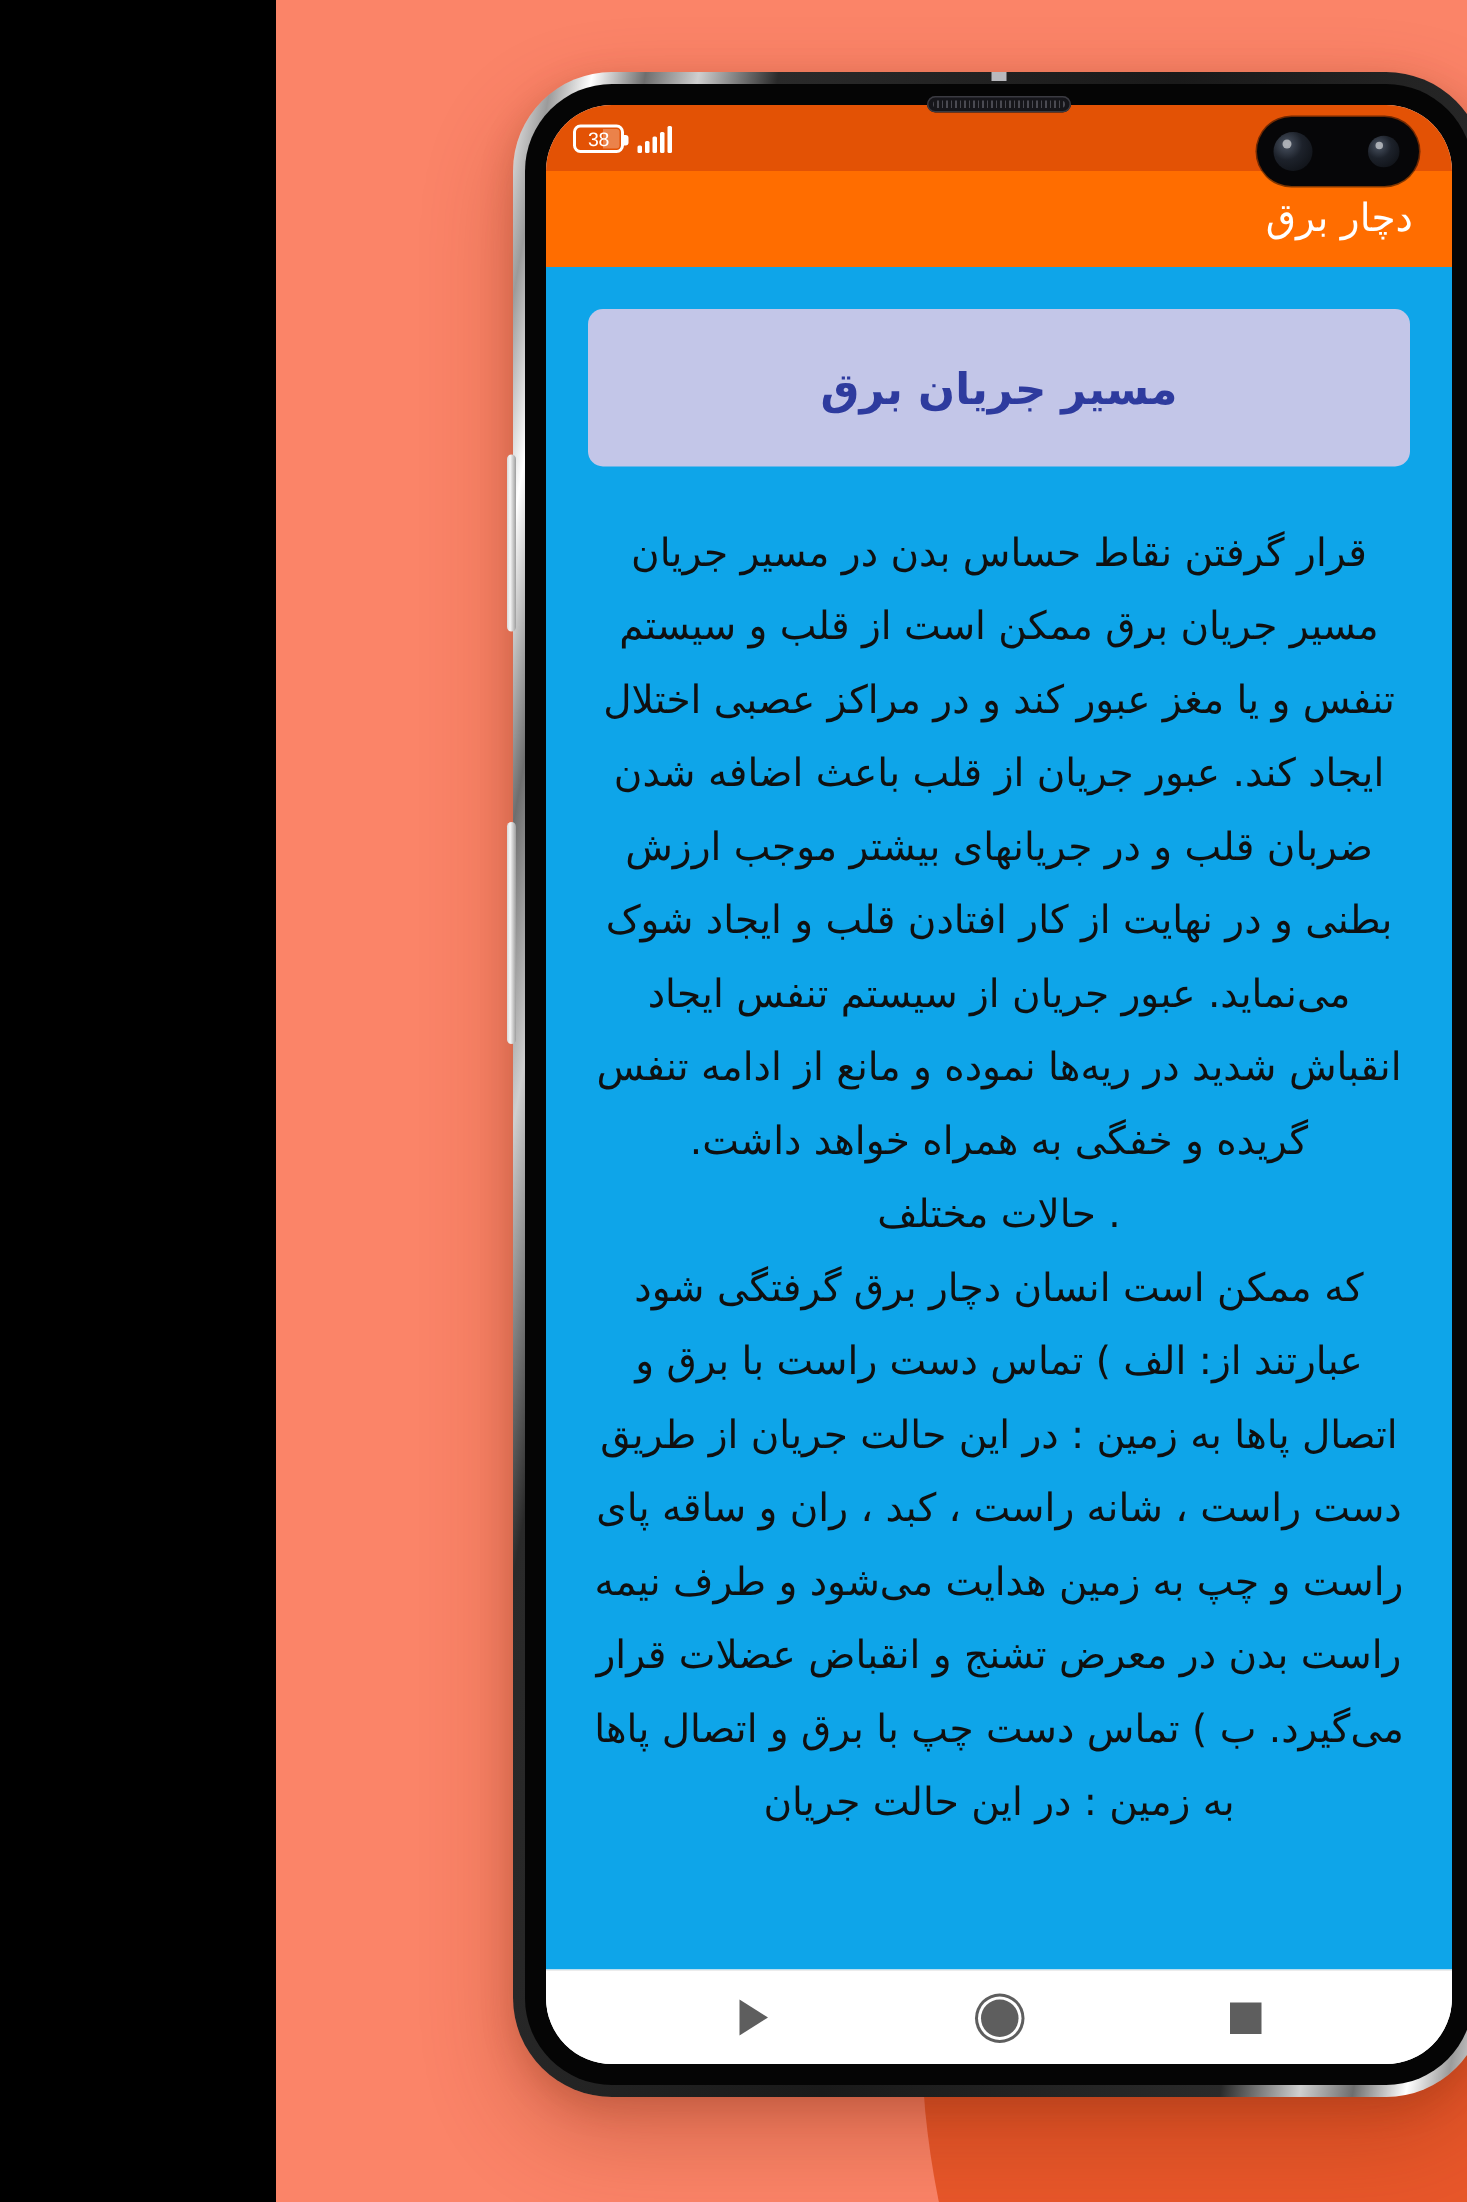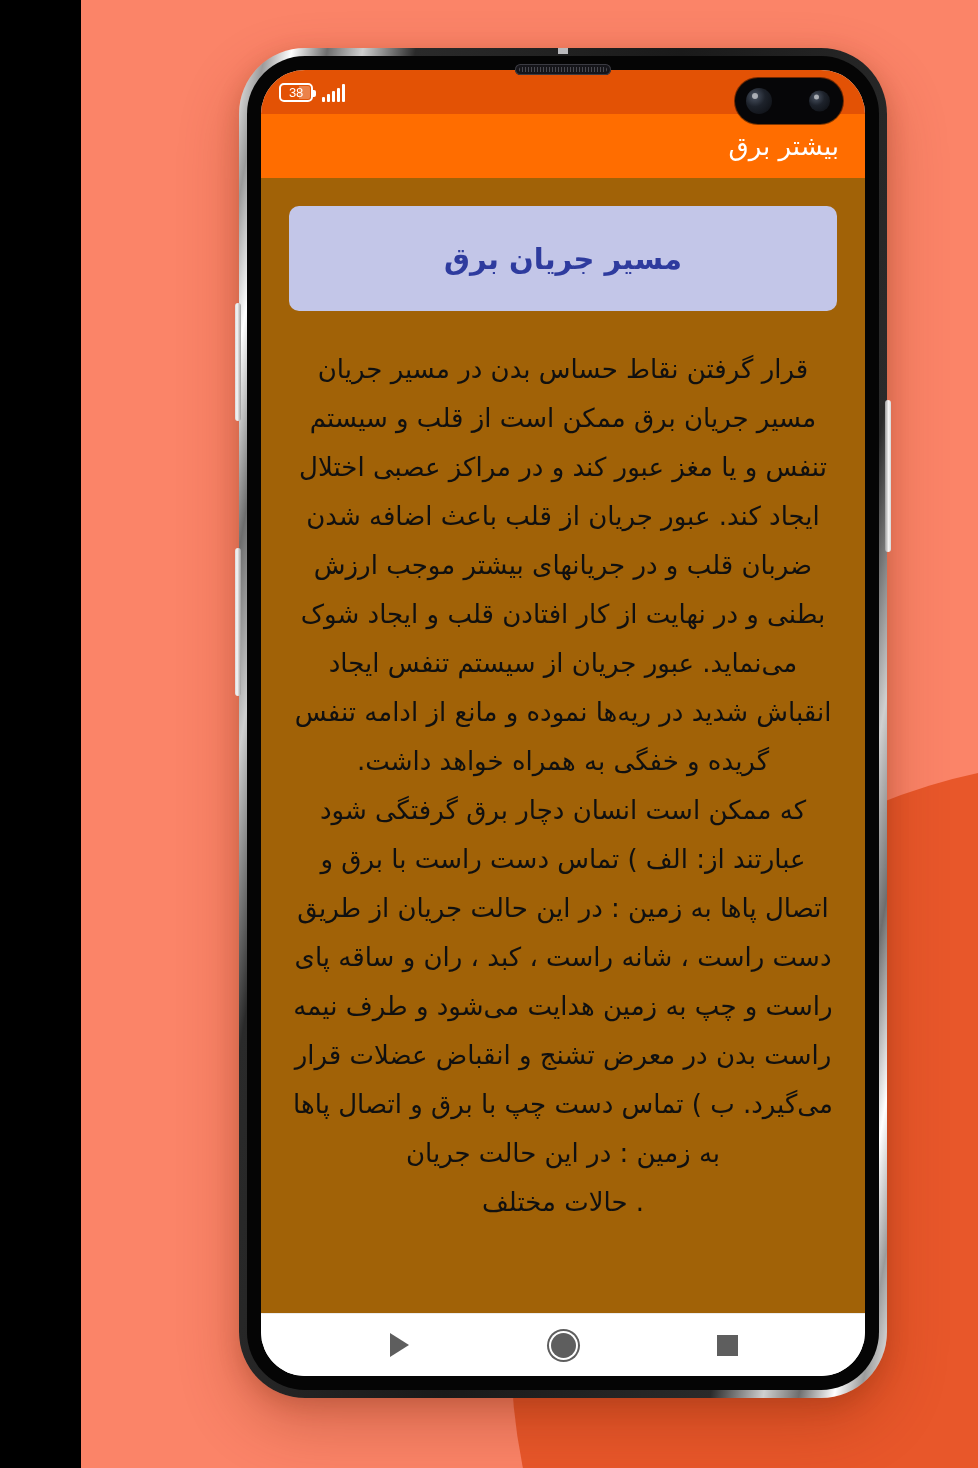--- a/index.html
+++ b/index.html
@@ -2,21 +2,21 @@
 <html lang="fa" dir="rtl"><head>
 <meta charset="utf-8">
 <style>
   html, body {
     margin: 0;
     padding: 0;
     background: #000;
   }
   #stage {
     position: relative;
-    width: 897px;
+    width: 794px;
     height: 1468px;
     overflow: hidden;
     font-family: "DejaVu Sans", sans-serif;
     background: #FB8468;
   }
 
   
   .bg-blob-dark {
     position: absolute;
     left: 430px;
@@ -241,21 +241,21 @@
     font-family: "DejaVu Sans", sans-serif;
     font-weight: 400;
   }
 
   
   #content {
     position: absolute;
     left: 0; right: 0;
     top: 108px;
     bottom: 62px;
-    background: #a16207;
+    background: #0ea5e9;
     overflow: hidden;
     padding: 28px 28px 0 28px;
     box-sizing: border-box;
   }
   #title-card {
     background: #C3C6E8;
     border-radius: 10px;
     height: 105px;
     display: flex;
     align-items: center;
@@ -353,32 +353,32 @@
           </div>
         </div>
       </div>
 
       <div id="camera-cutout">
         <span class="lens big"></span>
         <span class="lens small"></span>
       </div>
 
       <div id="appbar">
-        <span id="appbar-title">بیشتر برق</span>
+        <span id="appbar-title">دچار برق</span>
       </div>
 
       <div id="content">
 
         <div id="title-card">
           <span id="title-card-text">مسیر جریان برق</span>
         </div>
 
         <p class="body-par">قرار گرفتن نقاط حساس بدن در مسیر جریان مسیر جریان برق ممکن است از قلب و سیستم تنفس و یا مغز عبور کند و در مراکز عصبی اختلال ایجاد کند. عبور جریان از قلب باعث اضافه شدن ضربان قلب و در جریانهای بیشتر موجب ارزش بطنی و در نهایت از کار افتادن قلب و ایجاد شوک می‌نماید. عبور جریان از سیستم تنفس ایجاد انقباش شدید در ریه‌ها نموده و مانع از ادامه تنفس گریده و خفگی به همراه خواهد داشت.</p>
+        <p class="body-par">.  حالات مختلف</p>
         <p class="body-par">که ممکن است انسان دچار برق گرفتگی شود عبارتند از:   الف ) تماس دست راست با برق و اتصال پاها به زمین : در این حالت جریان از طریق دست راست ، شانه راست ، کبد ، ران و ساقه پای راست و چپ به زمین هدایت می‌شود و طرف نیمه راست بدن در معرض تشنج و انقباض عضلات قرار می‌گیرد.   ب ) تماس دست چپ با برق و اتصال پاها به زمین :  در این حالت جریان</p>
-        <p class="body-par">.  حالات مختلف</p>
 
       </div>
 
       <div id="navbar">
         <div class="nav-btn">
           <span class="nav-back"></span>
         </div>
         <div class="nav-btn">
           <span class="nav-home"></span>
         </div>

